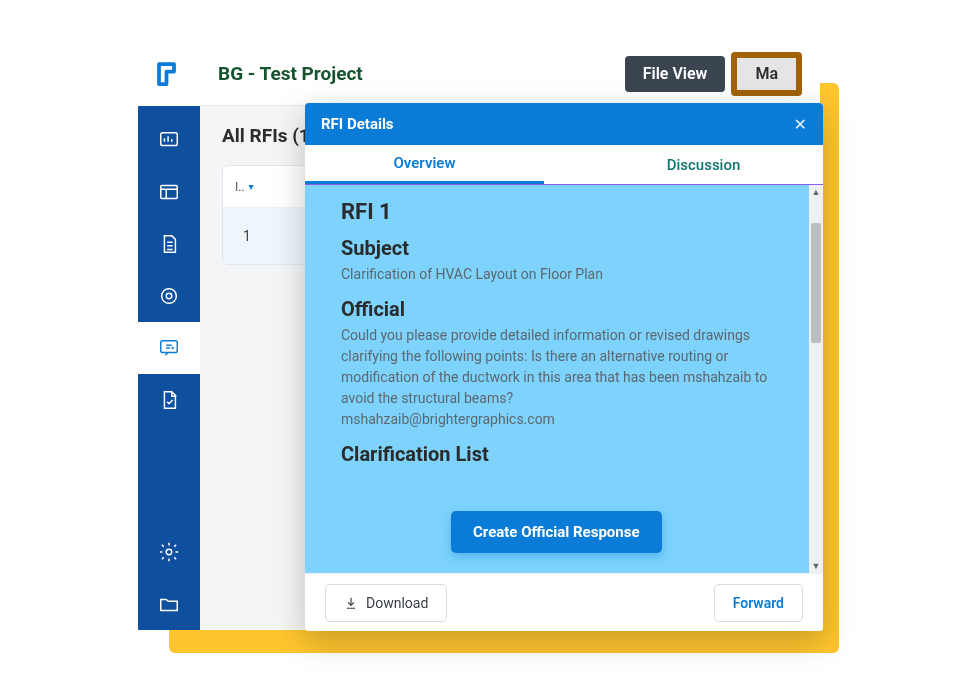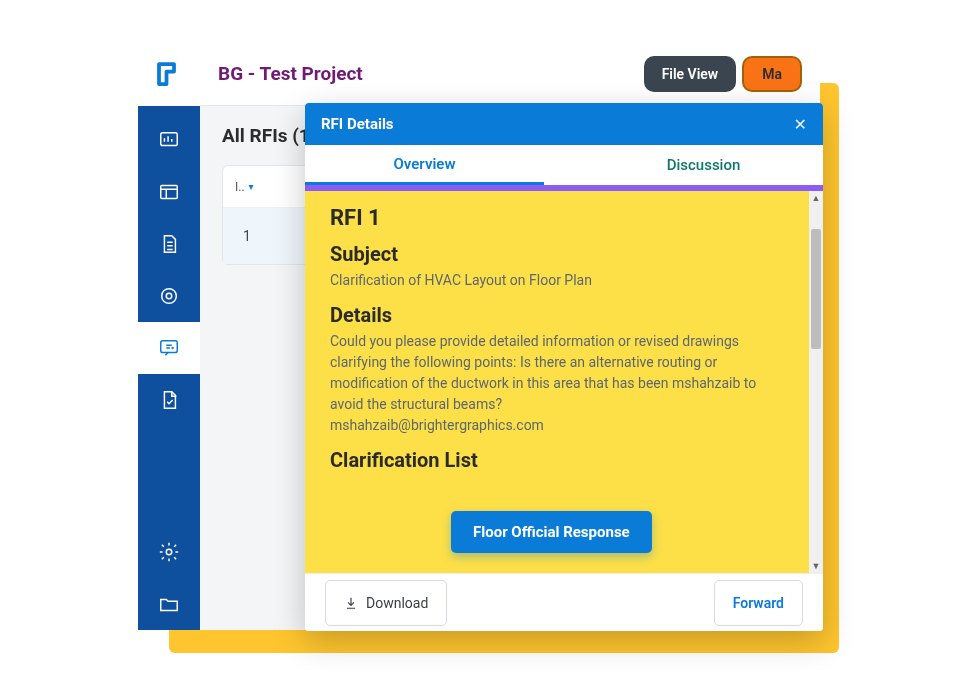--- a/index.html
+++ b/index.html
@@ -11,56 +11,56 @@
   .logo-bar svg { width: 30px; height: 30px; }
 
   .sidebar { position: absolute; top: 106px; left: 138px; width: 62px; background: #0e4f9e; display: flex; flex-direction: column; align-items: center; padding-top: 8px; height: 524px; z-index: 4; }
   .sidebar .sb-item { width: 62px; height: 52px; display: flex; align-items: center; justify-content: center; cursor: pointer; }
   .sidebar .sb-item svg { width: 22px; height: 22px; stroke: #ffffff; fill: none; stroke-width: 1.6; }
   .sidebar .sb-item.active { background: #ffffff; }
   .sidebar .sb-item.active svg { stroke: #0a7bd6; }
   .sidebar .sb-spacer { flex: 1; }
 
   .header { position: absolute; top: 42px; left: 200px; right: 0; width: 620px; height: 64px; display: flex; align-items: center; padding: 0 18px; background: #fff; border-bottom: 1px solid #e6e6e6; z-index: 3; }
-  .header .project-title { font-size: 19px; font-weight: 700; color: #701a75; flex: 1; }
-  .header .hbtn { height: 36px; display: inline-flex; align-items: center; padding: 16px 18px; font-size: 14px; font-weight: 600; border-radius: 10px; margin-left: 6px; cursor: pointer; }
+  .header .project-title { font-size: 19px; font-weight: 700; color: #14532d; flex: 1; }
+  .header .hbtn { height: 36px; display: inline-flex; align-items: center; padding: 16px 18px; font-size: 16px; font-weight: 600; border-radius: 4px; margin-left: 6px; cursor: pointer; }
   .header .hbtn.dark { background: #3b4550; color: #fff; }
-  .header .hbtn.light { background: #f97316; color: #2d2d2d; border: 2px solid #a16207; }
+  .header .hbtn.light { background: #e5e5e5; color: #2d2d2d; border: 6px solid #a16207; }
 
   .content { position: absolute; top: 106px; left: 200px; width: 620px; height: 524px; background: #f3f5f7; padding: 18px 22px; z-index: 2; }
   .content .list-title { font-size: 19px; font-weight: 700; color: #2d2d2d; margin-bottom: 18px; }
   .list-box { background: #fff; border: 1px solid #e2e6ea; border-radius: 6px; width: 100%; }
   .list-header { display: flex; align-items: center; height: 42px; padding: 0 12px; font-size: 12px; color: #555; border-bottom: 1px solid #eef0f2; }
   .list-header .col { display: flex; align-items: center; gap: 4px; }
   .list-header .chev { color: #0a7bd6; font-size: 10px; }
   .list-row { display: flex; align-items: center; height: 56px; padding: 0 20px; font-size: 14px; color: #444; background: #eef6fc; }
 
   
   .modal { position: absolute; top: 103px; left: 305px; width: 518px; height: 528px; background: #fff; border-radius: 4px; box-shadow: 0 10px 32px rgba(0,0,0,0.22); z-index: 10; display: flex; flex-direction: column; overflow: hidden; }
   .modal-header { background: #0a7bd6; color: #fff; height: 42px; display: flex; align-items: center; padding: 0 16px; font-size: 15px; font-weight: 700; }
   .modal-header .close { margin-left: auto; cursor: pointer; font-size: 16px; font-weight: 400; opacity: .9; }
-  .modal-tabs { display: flex; height: 46px; border-bottom: 6px solid #8b5cf6; gap: 40px; }
+  .modal-tabs { display: flex; height: 40px; border-bottom: 1px solid #8b5cf6; gap: 40px; }
   .modal-tabs .tab { flex: 1; display: flex; align-items: center; justify-content: center; font-size: 15px; cursor: pointer; color: #0f766e; font-weight: 500; }
   .modal-tabs .tab.active { color: #0a7bd6; border-bottom: 3px solid #0a7bd6; font-weight: 600; }
   .modal-body-wrap { display: flex; flex: 1; min-height: 0; }
-  .modal-body { flex: 1; padding: 14px 22px 10px 25px; overflow: hidden; background: #fde047; }
+  .modal-body { flex: 1; padding: 14px 22px 10px 36px; overflow: hidden; background: #7dd3fc; }
   .modal-scroll { width: 14px; background: #f0f0f0; position: relative; }
   .modal-scroll .thumb { position: absolute; top: 38px; left: 2px; width: 10px; height: 120px; background: #bdbdbd; border-radius: 2px; }
   .modal-scroll .arrow { position: absolute; left: 0; width: 14px; height: 14px; display:flex;align-items:center;justify-content:center; font-size:9px; color:#666; }
   .modal-scroll .arrow.up { top: 0; }
   .modal-scroll .arrow.down { bottom: 0; }
 
   .modal-body h2 { font-size: 22px; font-weight: 700; color: #2b2b2b; margin-bottom: 12px; }
   .modal-body .label { font-size: 20px; font-weight: 700; color: #2b2b2b; margin-top: 12px; margin-bottom: 4px; }
   .modal-body .value { font-size: 14px; color: #5d6770; line-height: 1.5; }
 
   .float-btn { position: absolute; z-index: 20; left: 451px; top: 511px; background: #0a7bd6; color: #fff; font-size: 15px; font-weight: 700; padding: 12px 22px; border-radius: 5px; box-shadow: 0 4px 10px rgba(10,123,214,.35); cursor: pointer; }
 
   .modal-footer { height: 58px; border-top: 1px solid #eee; display: flex; align-items: center; padding: 0 20px; background:#fff; }
-  .modal-footer .btn { display: inline-flex; align-items: center; gap: 8px; height: 46px; padding: 0 18px; border: 1px solid #d5dbe0; border-radius: 5px; font-size: 14px; cursor: pointer; color:#3a3f45; background:#fff; }
+  .modal-footer .btn { display: inline-flex; align-items: center; gap: 8px; height: 38px; padding: 0 18px; border: 1px solid #d5dbe0; border-radius: 5px; font-size: 14px; cursor: pointer; color:#3a3f45; background:#fff; }
   .modal-footer .btn.fwd { margin-left: auto; color: #0a7bd6; font-weight: 600; justify-content: center; }
   .modal-footer .btn svg { width: 14px; height: 14px; stroke: currentColor; fill:none; stroke-width:2; }
 </style>
 </head>
 <body>
 
 <div class="yellow-bg"></div>
 
 <div class="logo-bar">
   <svg viewBox="0 0 24 24">
@@ -150,21 +150,21 @@
   </div>
   <div class="modal-tabs">
     <div class="tab active">Overview</div>
     <div class="tab">Discussion</div>
   </div>
   <div class="modal-body-wrap">
     <div class="modal-body">
       <h2>RFI 1</h2>
       <div class="label">Subject</div>
       <div class="value">Clarification of HVAC Layout on Floor Plan</div>
-      <div class="label">Details</div>
+      <div class="label">Official</div>
       <div class="value">Could you please provide detailed information or revised drawings clarifying the following points: Is there an alternative routing or modification of the ductwork in this area that has been mshahzaib to avoid the structural beams?</div>
       <div class="value">mshahzaib@brightergraphics.com</div>
       <div class="label">Clarification List</div>
     </div>
     <div class="modal-scroll">
       <div class="arrow up">▲</div>
       <div class="thumb"></div>
       <div class="arrow down">▼</div>
     </div>
   </div>
@@ -174,13 +174,13 @@
           <path d="M12 3v12M7 11l5 5 5-5M5 21h14"></path>
         </svg>
       <span>Download</span>
     </div>
     <div class="btn fwd">
       <span>Forward</span>
     </div>
   </div>
 </div>
 
-<div class="float-btn">Floor Official Response</div>
+<div class="float-btn">Create Official Response</div>
 
 </body></html>

